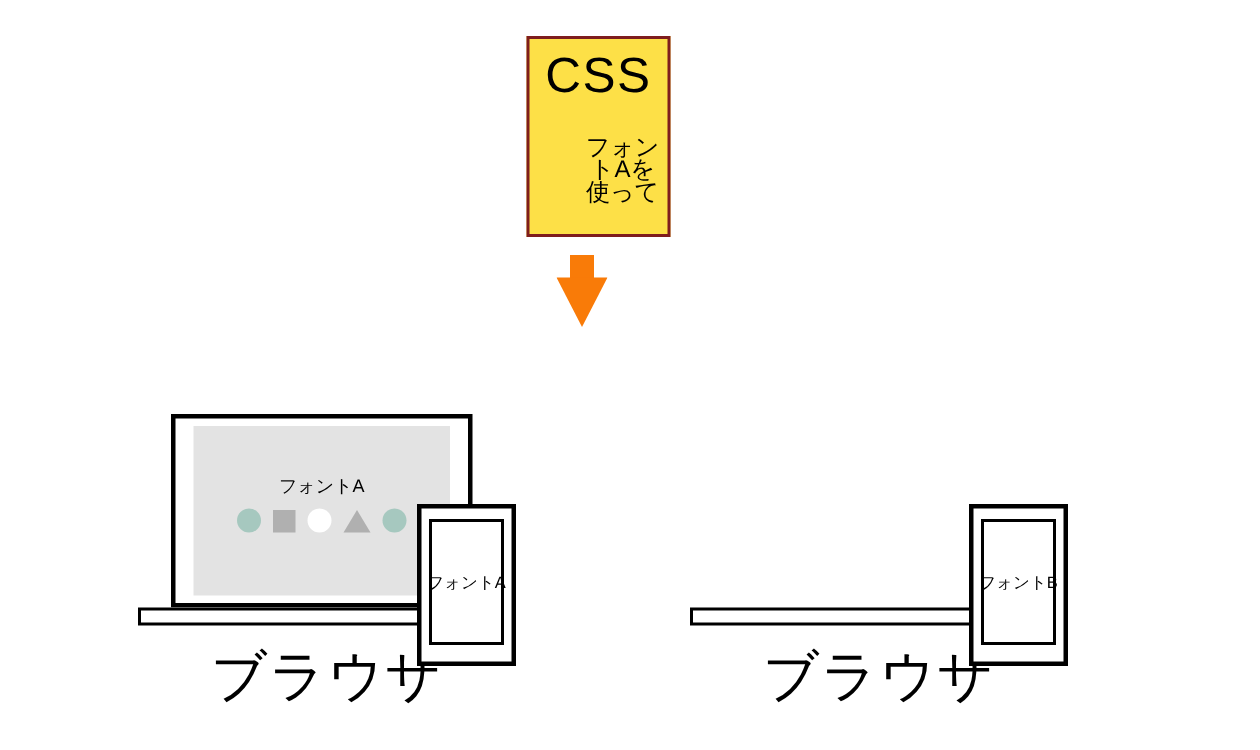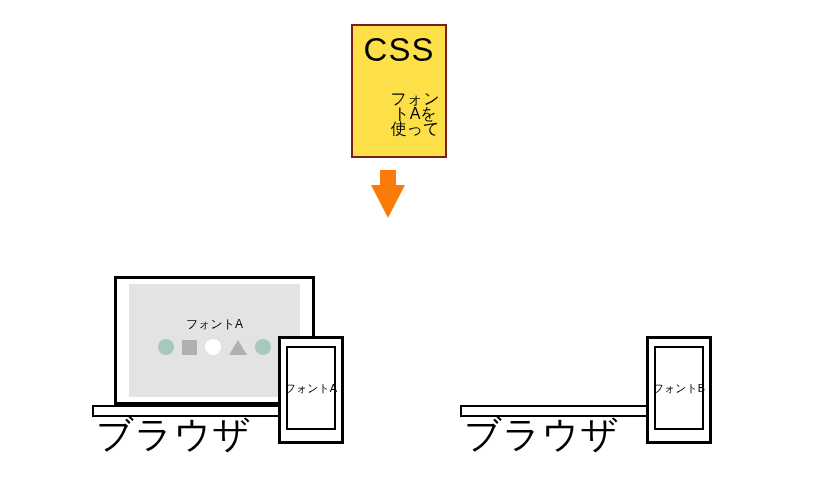--- a/index.html
+++ b/index.html
@@ -55,21 +55,21 @@
     position:absolute;left:188px;top:66px;width:66px;height:108px;
     border:3px solid #000;background:#fff;box-sizing:border-box;z-index:2;
   }
   .phone-screen{
     position:absolute;left:5px;top:7px;width:50px;height:84px;
     border:2px solid #000;box-sizing:border-box;background:#fff;
     display:flex;align-items:center;justify-content:center;
   }
   .phone-font-label{font-size:11px;white-space:nowrap;}
   .device-label{
-    position:absolute;left:6px;top:140px;width:200px;text-align:left;
+    position:absolute;left:6px;top:156px;width:200px;text-align:right;
     font-size:37px;letter-spacing:1px;
   }
 </style>
 </head>
 <body>
 
 <div class="canvas">
 
   <div class="css-box">
     <div class="css-title">CSS</div>

